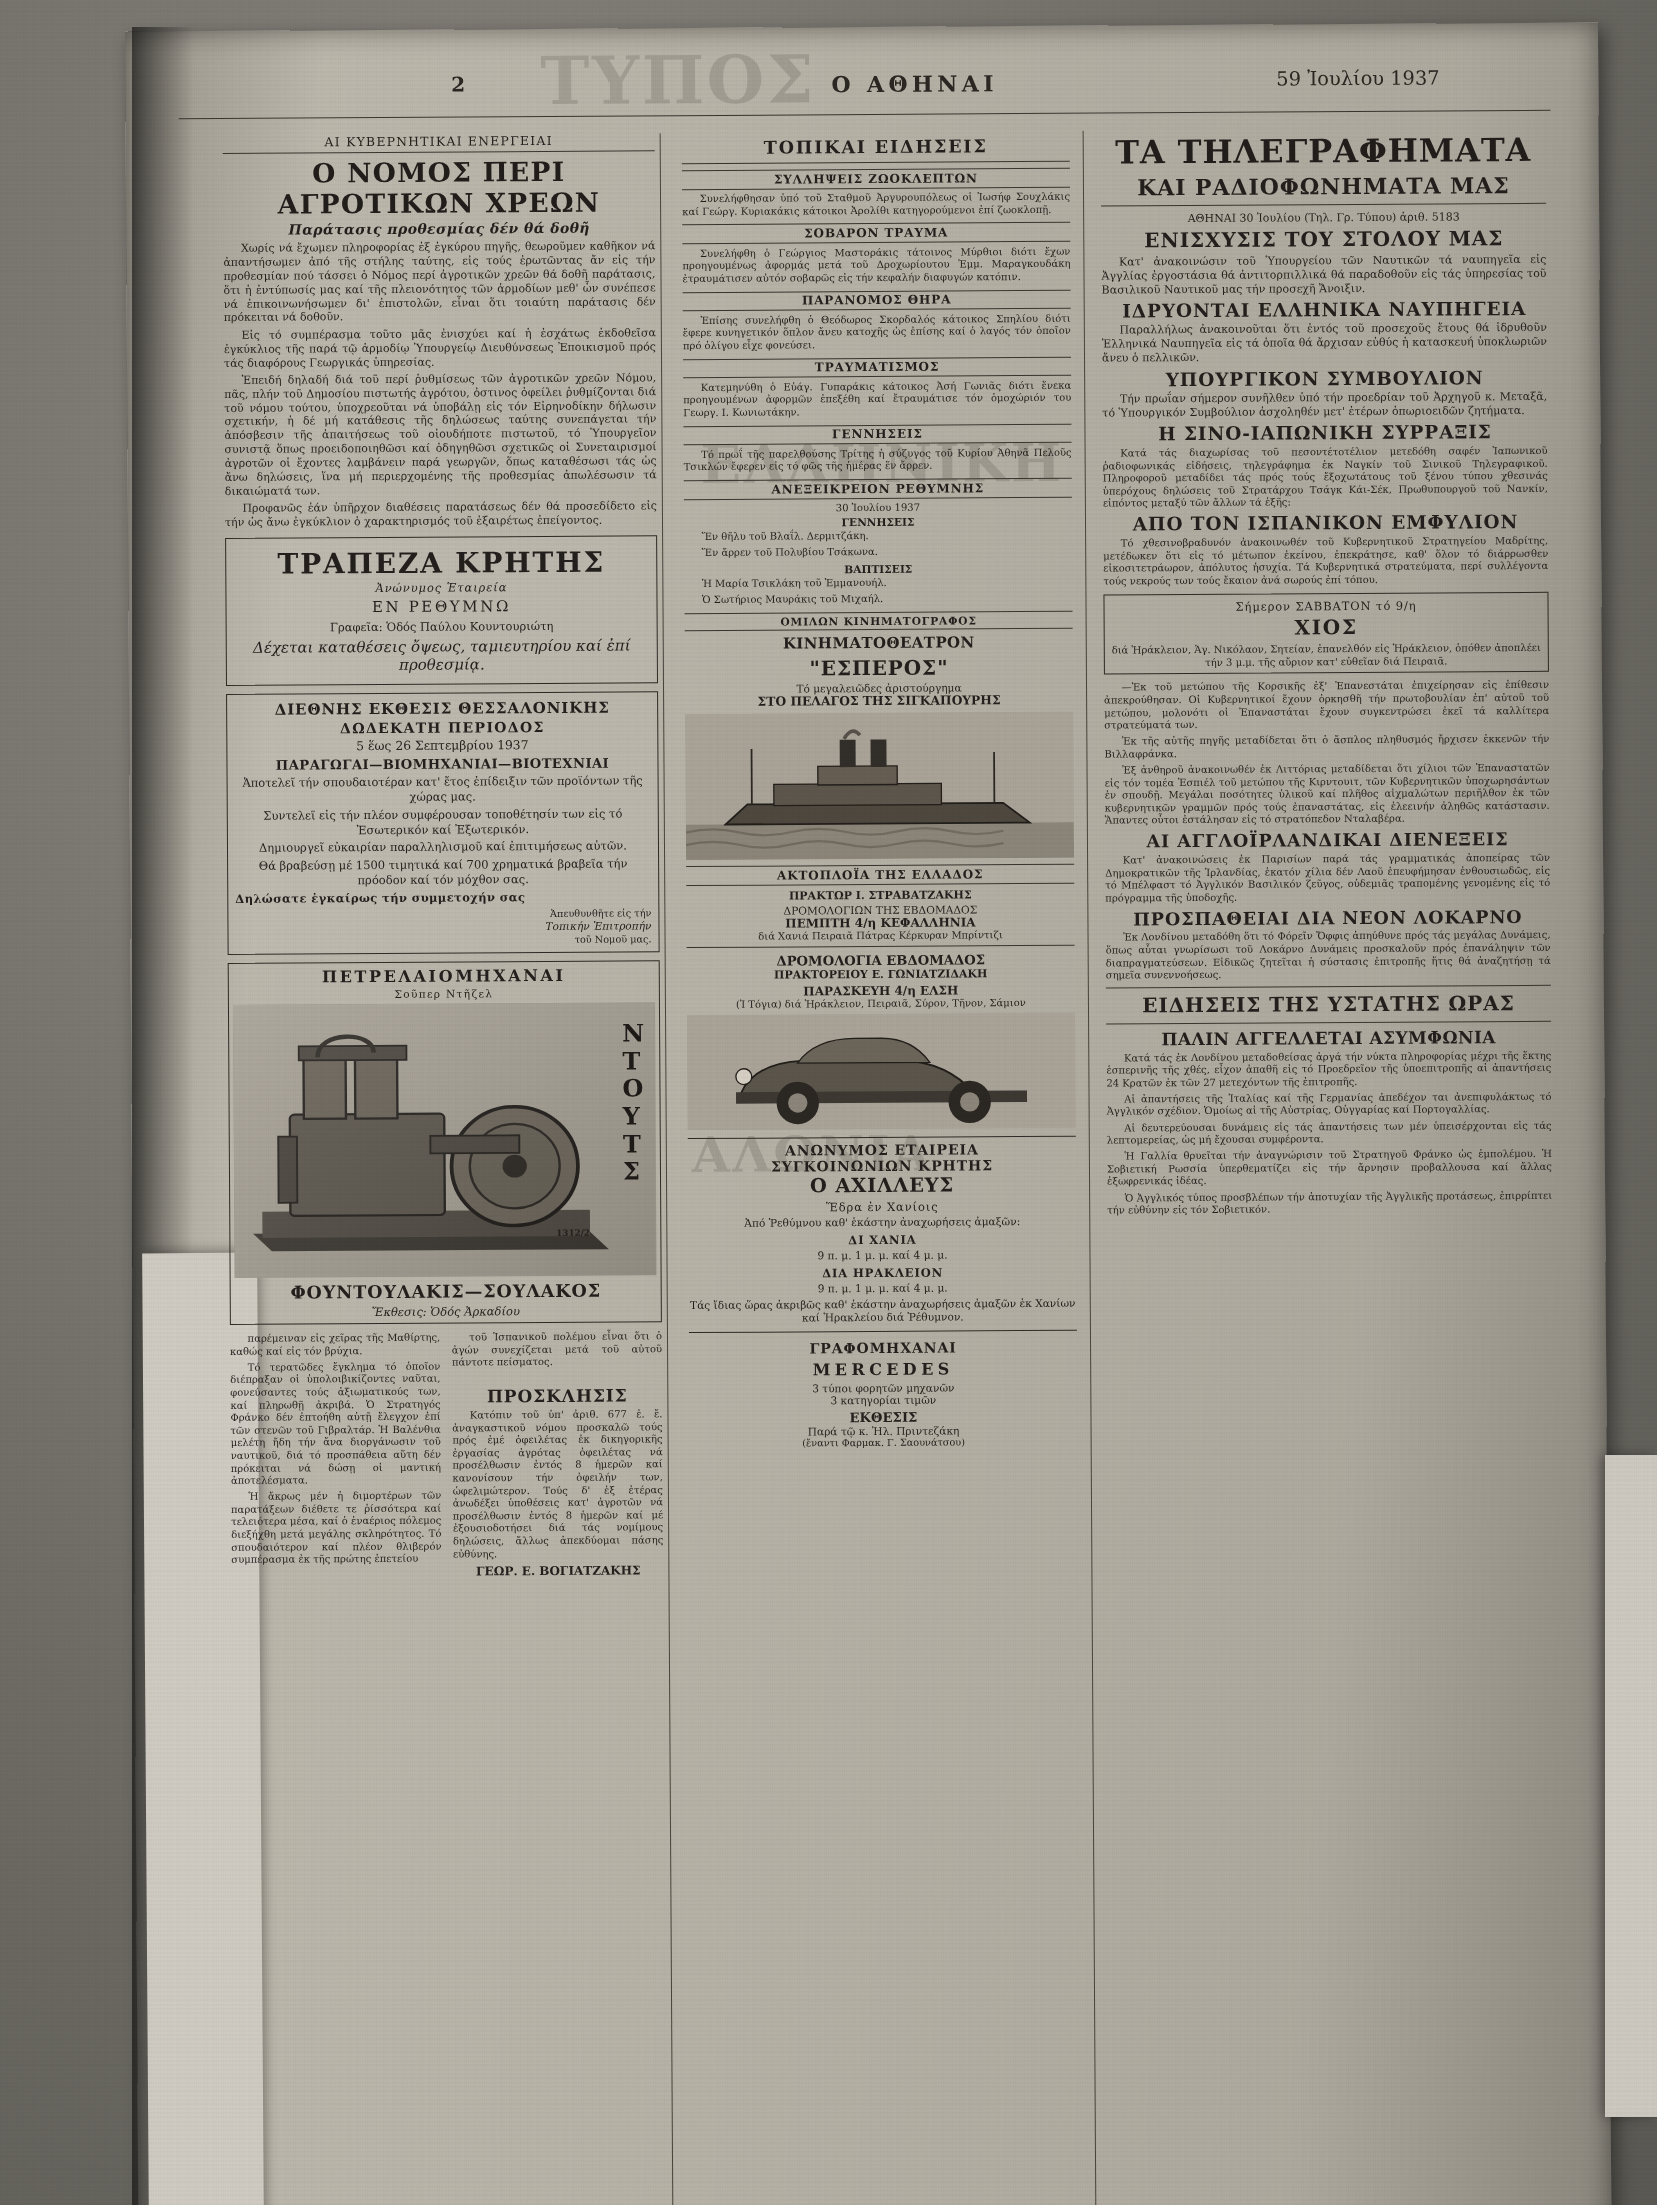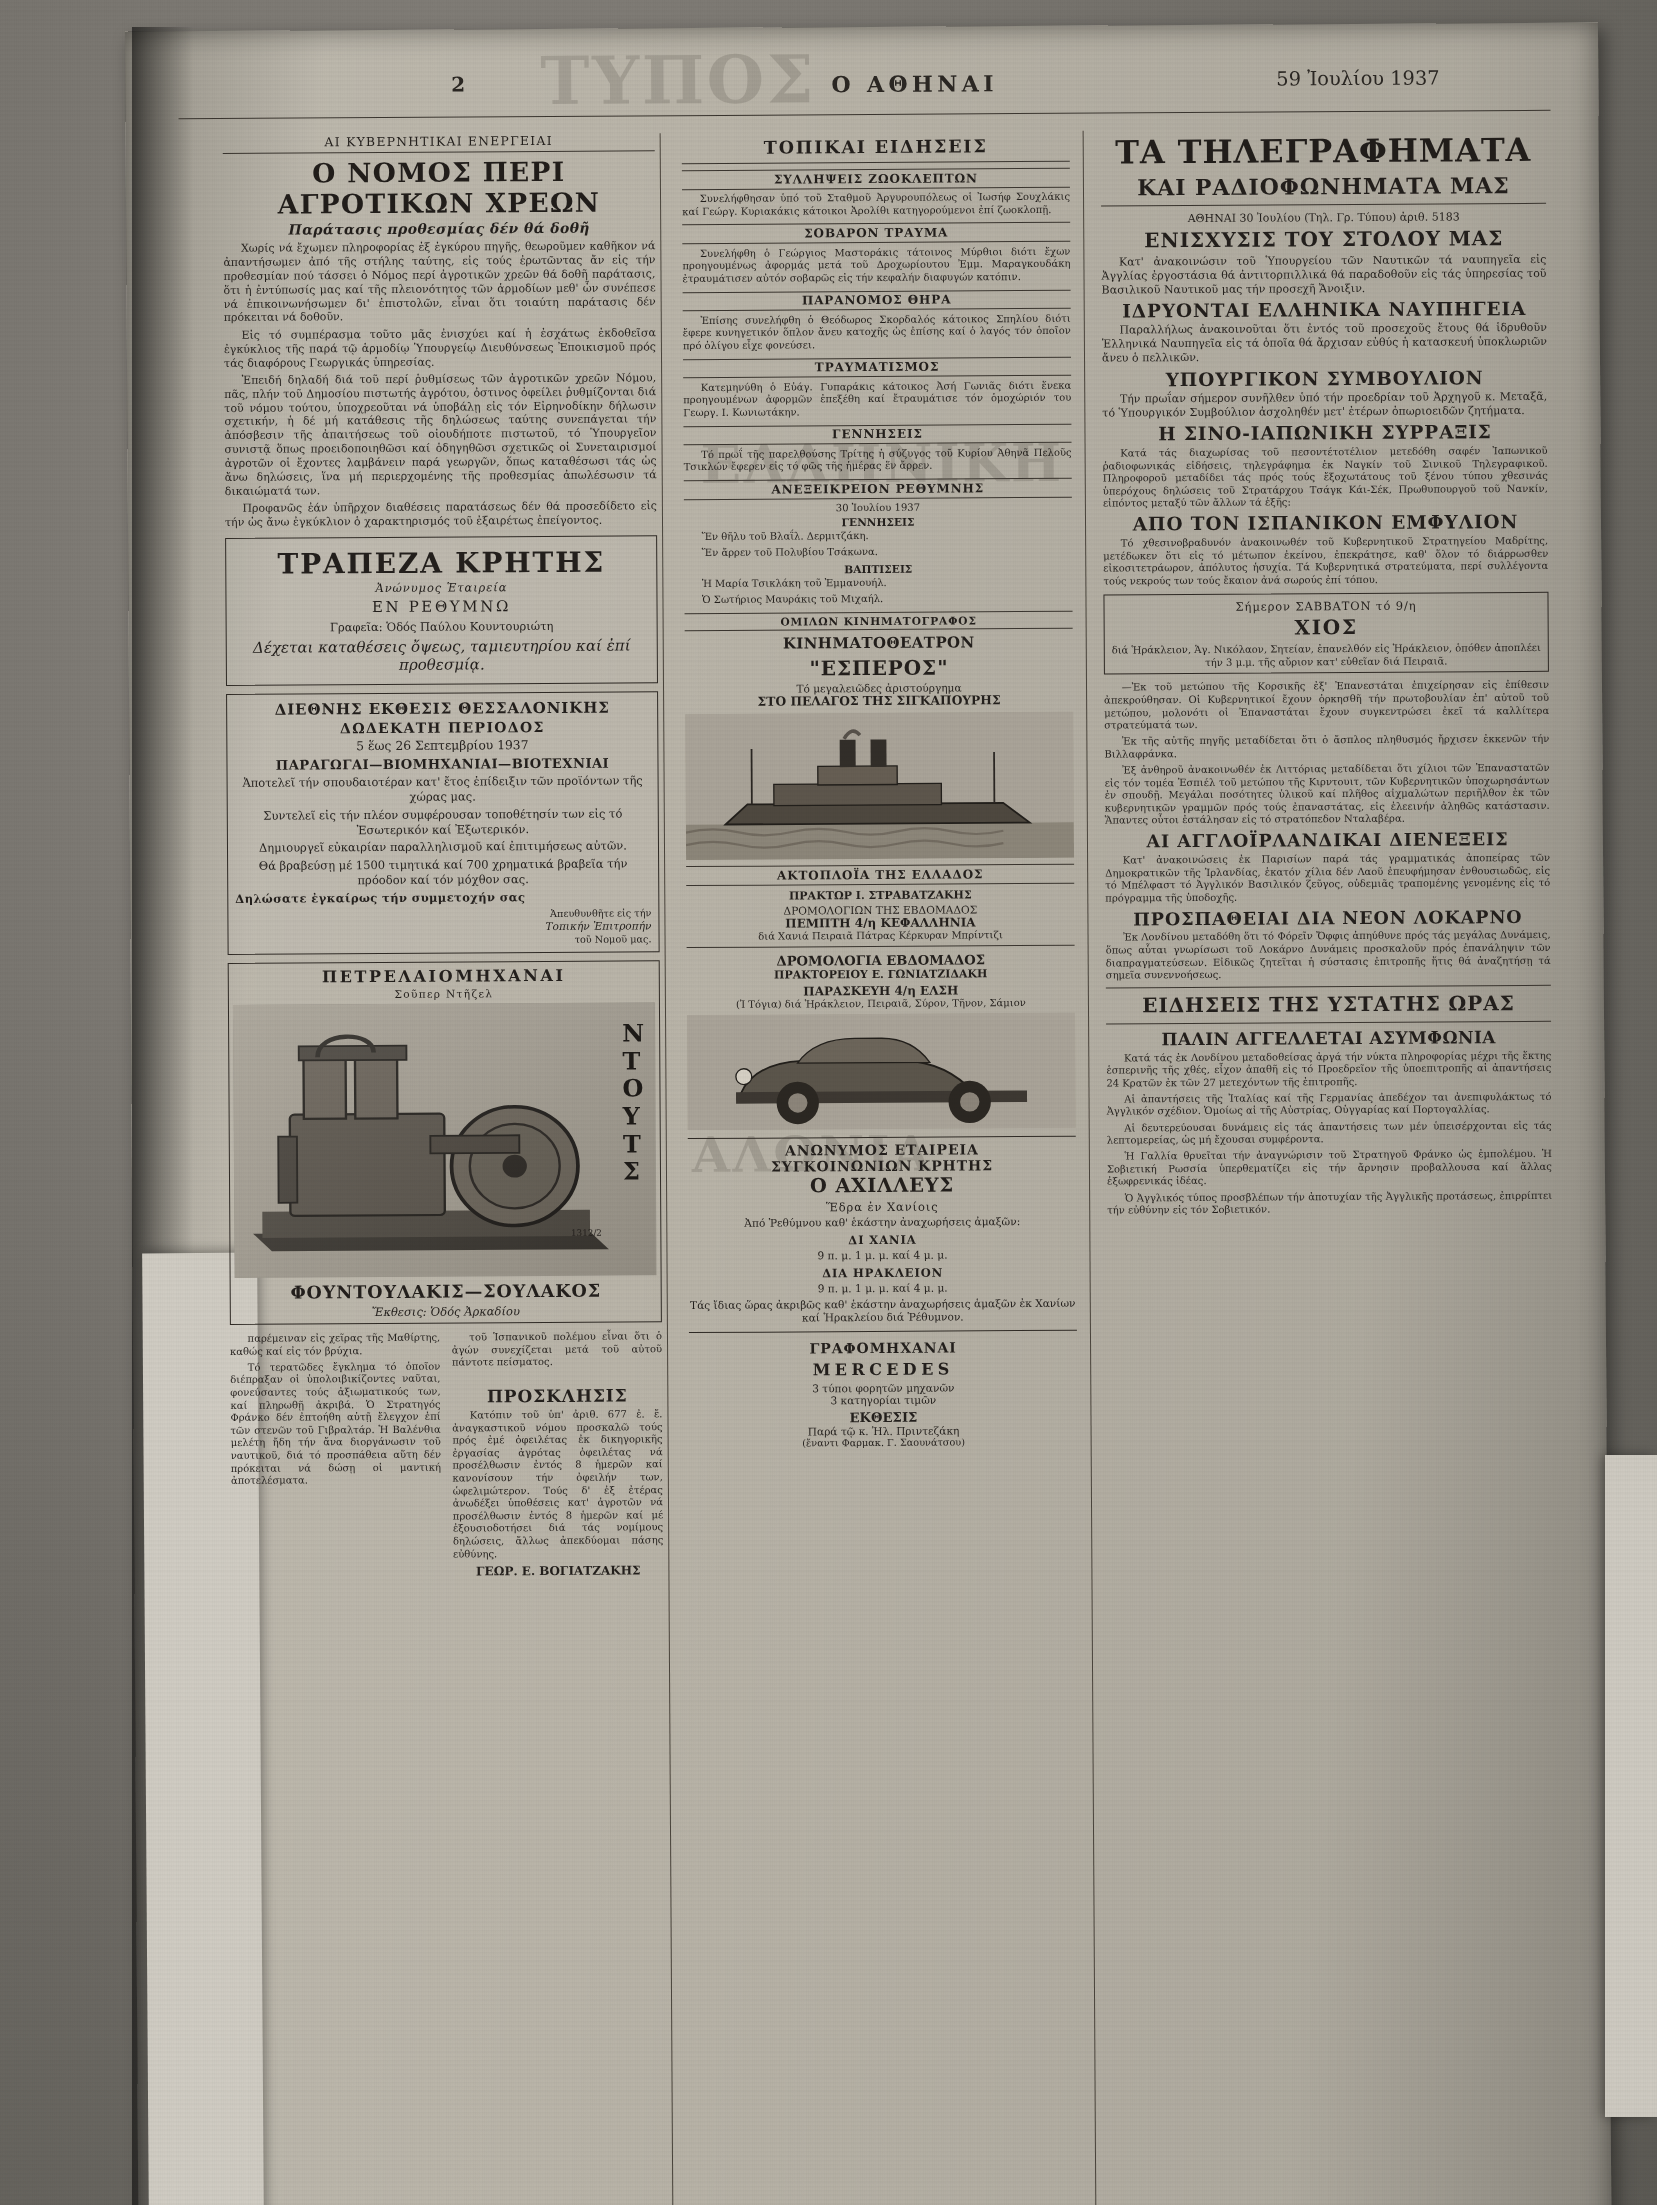--- a/index.html
+++ b/index.html
@@ -175,21 +175,21 @@
   .engine-ad{ border:1.3px solid #2f2a25; padding:4.4px; margin:8px 0; }
   .engine-ad .eh{ text-align:center; font-size:16px; letter-spacing:2.6px; font-weight:700; }
   .engine-ad .es{ text-align:center; font-size:10.6px; letter-spacing:1.3px; margin:1.8px 0 3.5px;}
   .engine-ad .ef{ text-align:center; font-size:17.6px; font-weight:700; letter-spacing:0.9px; margin-top:4.4px;}
   .engine-ad .ex{ text-align:center; font-size:11.5px; font-style:italic; margin-top:2.6px;}
   .engine-wrap{ position:relative; height:273px; background:#9d988e; overflow:hidden; }
   .vert-letters{
     position:absolute; right:9.7px; top:17.6px; font-size:24px; font-weight:700;
     line-height:1.15; color:#1d1a17; letter-spacing:0.9px;
   }
-  .serial{ position:absolute; right:54px; bottom:38px; font-size:8.8px; }
+  .serial{ position:absolute; right:66px; bottom:38px; font-size:8.8px;font-weight:bold; }
 
   
   .cut{ position:relative; height:146px; background:#a8a296; margin:4.4px 0; overflow:hidden;}
   .cut.small{ height:115px; }
 
   .adc{ border-top:1.3px solid #2f2a25; border-bottom:1.3px solid #2f2a25; padding:4.4px 0; margin:8px 0;}
   .adc .a1{ text-align:center; font-weight:700; font-size:14px; letter-spacing:0.9px;}
   .adc .a2{ text-align:center; font-size:11.5px; letter-spacing:0.9px; margin:2.6px 0;}
   .adc .a3{ text-align:center; font-size:10.6px; margin:1.8px 0; line-height:1.3;}
 
@@ -306,20 +306,21 @@
         <div class="serial">1312/2</div>
       </div>
       <div class="ef">ΦΟΥΝΤΟΥΛΑΚΙΣ—ΣΟΥΛΑΚΟΣ</div>
       <div class="ex">Ἔκθεσις:  Ὁδός  Ἀρκαδίου</div>
     </div>
 
     <div style="display:flex; gap:11.5px;">
       <div style="flex:1;">
         <p class="body small">παρέμειναν εἰς χεῖρας τῆς Μαθίρτης, καθώς καί εἰς τόν βρύχια.</p>
         <p class="body small">Τό τερατῶδες ἔγκλημα τό ὁποῖον διέπραξαν οἱ ὑπολοιβικίζοντες ναῦται, φονεύσαντες τούς ἀξιωματικούς των, καί πληρωθῇ ἀκριβά. Ὁ Στρατηγός Φράνκο δέν ἐπτοήθη αὐτῇ ἔλεγχον ἐπί τῶν στενῶν τοῦ Γιβραλτάρ. Ἡ Βαλένθια μελέτη ἤδη τήν ἄνα διοργάνωσιν τοῦ ναυτικοῦ, διά τό προσπάθεια αὕτη δέν πρόκειται νά δώσῃ οἱ μαντική ἀποτελέσματα.</p>
+        <p class="body small">Ἡ ἄκρως μέν ἡ διμορτέρων τῶν παρατάξεων διέθετε τε ῥίσσότερα καί τελειότερα μέσα, καί ὁ ἐναέριος πόλεμος διεξήχθη μετά μεγάλης σκληρότητος. Τό σπουδαιότερον καί πλέον θλιβερόν συμπέρασμα ἐκ τῆς πρώτης ἐπετείου</p>
       </div>
       <div style="flex:1;">
         <p class="body small">τοῦ Ἱσπανικοῦ πολέμου εἶναι ὅτι ὁ ἀγών συνεχίζεται μετά τοῦ αὐτοῦ πάντοτε πείσματος.</p>
         <div class="head-l" style="font-size:17px; margin-top:17.6px;">ΠΡΟΣΚΛΗΣΙΣ</div>
         <p class="body small">Κατόπιν τοῦ ὑπ' ἀριθ. 677 ἐ. ἔ. ἀναγκαστικοῦ νόμου προσκαλῶ τούς πρός ἐμέ ὀφειλέτας ἐκ δικηγορικῆς ἐργασίας ἀγρότας ὀφειλέτας νά προσέλθωσιν ἐντός 8 ἡμερῶν καί κανονίσουν τήν ὀφειλήν των, ὡφελιμώτερον. Τούς δ' ἐξ ἐτέρας ἀνωδέξει ὑποθέσεις κατ' ἀγροτῶν νά προσέλθωσιν ἐντός 8 ἡμερῶν καί μέ ἐξουσιοδοτήσει διά τάς νομίμους δηλώσεις, ἄλλως ἀπεκδύομαι πάσης εὐθύνης.</p>
         <div class="ct b" style="font-size:12px;">ΓΕΩΡ. Ε. ΒΟΓΙΑΤΖΑΚΗΣ</div>
       </div>
     </div>
   </div>
 

